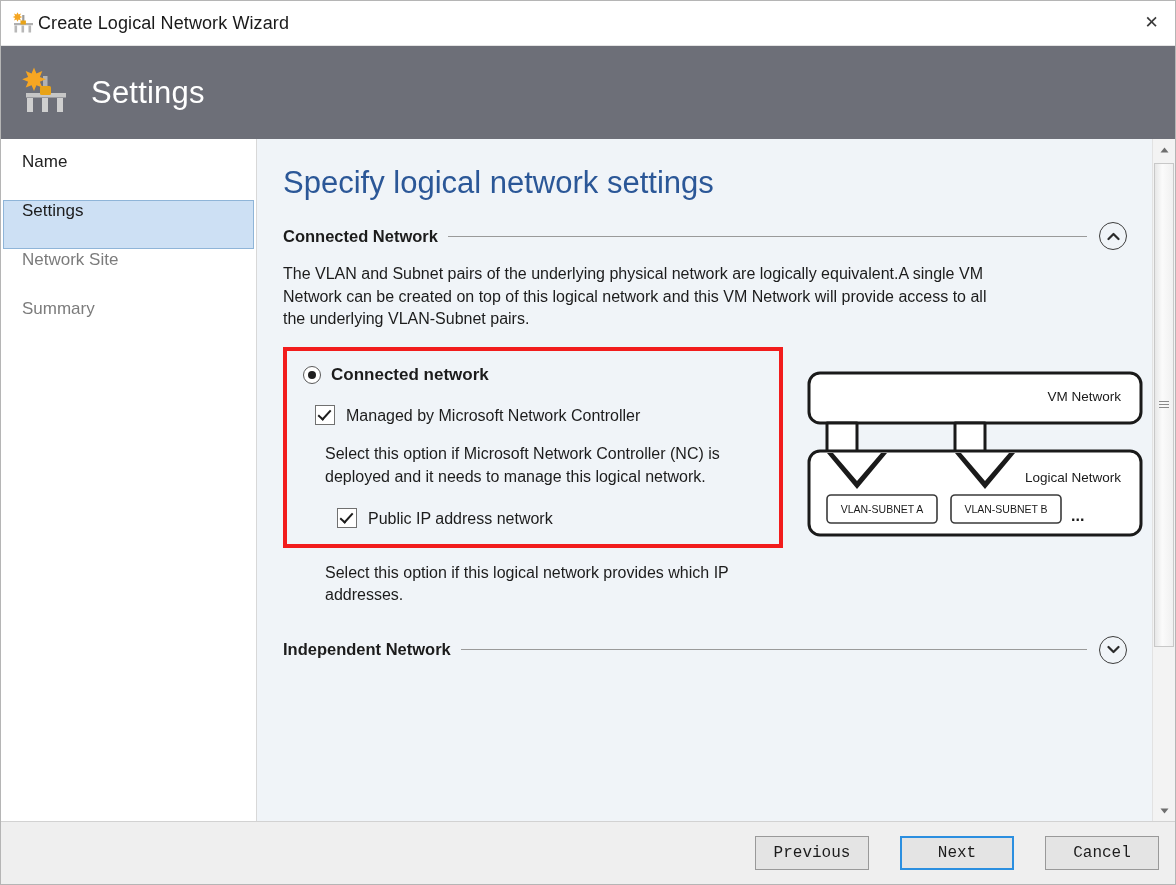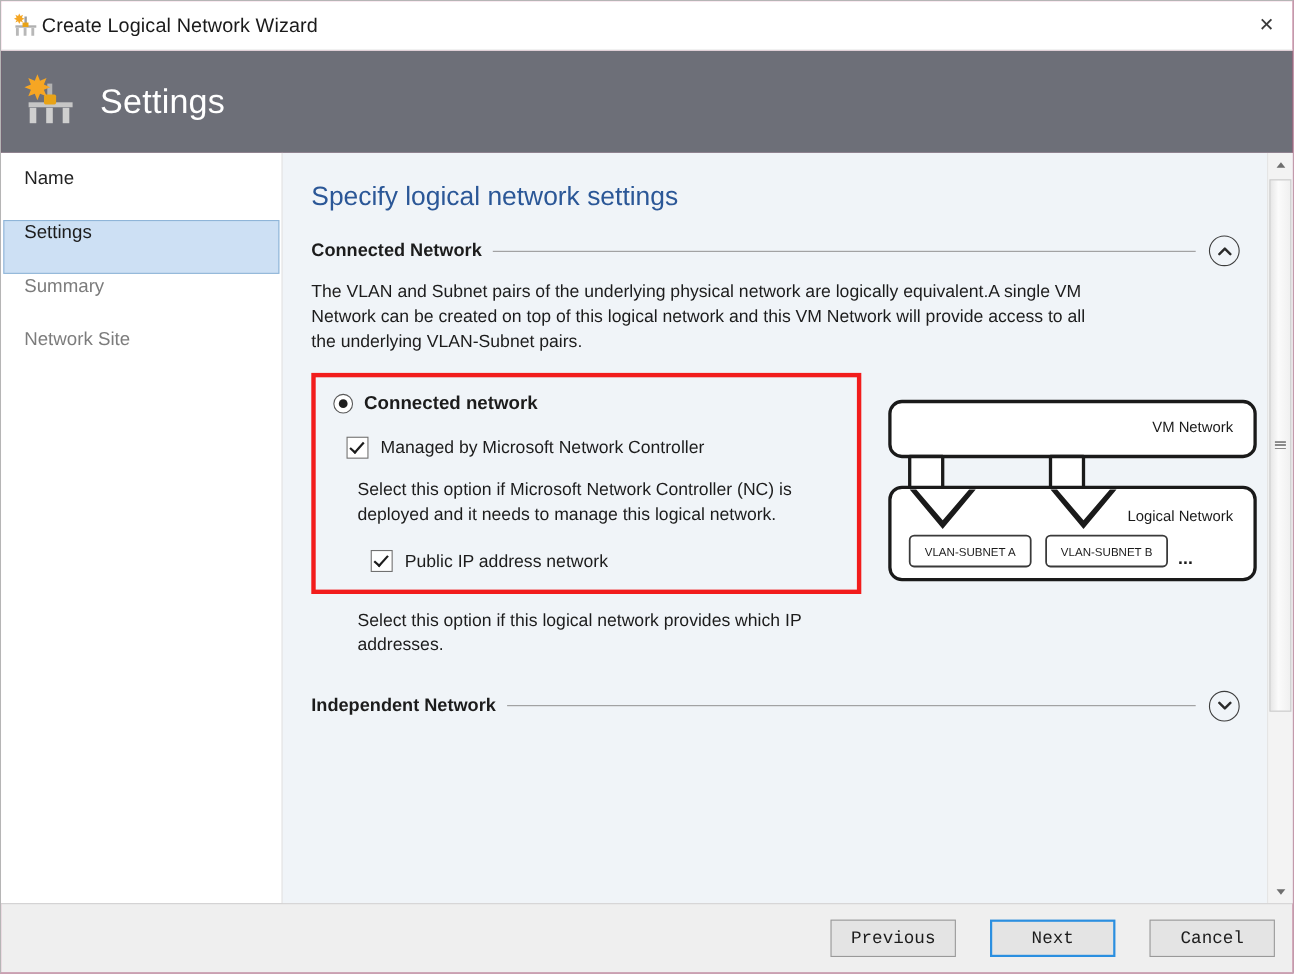--- a/index.html
+++ b/index.html
@@ -129,21 +129,21 @@
     overflow: hidden;
   }
   .content {
     position: absolute;
     left: 0; top: 0; right: 22px; bottom: 0;
     padding: 18px 26px 0 26px;
     box-sizing: border-box;
     background: #f0f4f8;
   }
   .page-title {
-    font-size: 24px;
+    font-size: 31px;
     color: #2b5797;
     margin: 8px 0 0 0;
     font-weight: normal;
   }
   .page-subtitle {
     font-size: 16px;
     color: #1c1c1c;
     margin: 36px 0 0 0;
   }
 
@@ -397,24 +397,24 @@
   <div class="body-area">
 
     <div class="sidebar">
       <div class="nav-item">
         <span>Name</span>
       </div>
       <div class="nav-item selected">
         <span>Settings</span>
       </div>
       <div class="nav-item disabled">
-        <span>Summary</span>
+        <span>Network Site</span>
       </div>
       <div class="nav-item disabled">
-        <span>Network Site</span>
+        <span>Summary</span>
       </div>
     </div>
 
     <div class="content-wrap">
       <div class="content">
 
         <div class="page-title">Specify logical network settings</div>
 
         <div class="group-header">
           <span class="gh-label">Connected Network</span>

